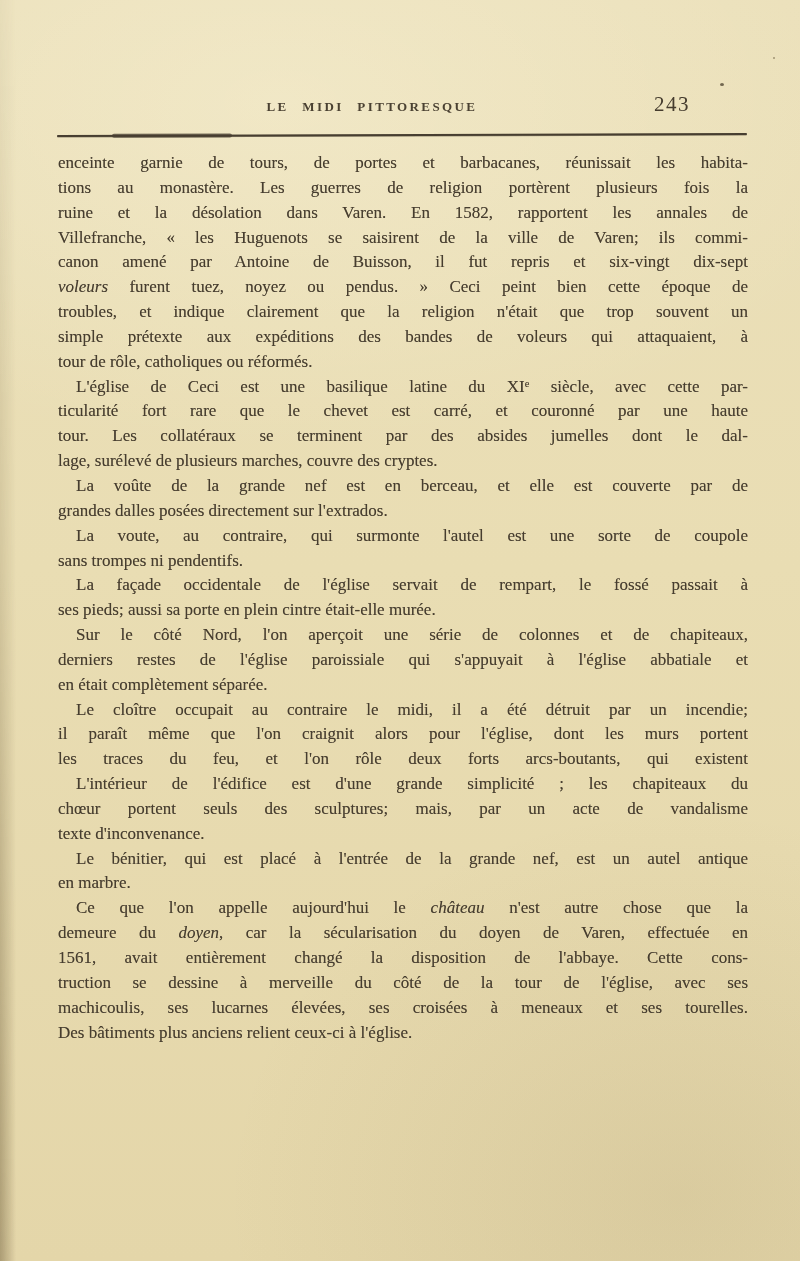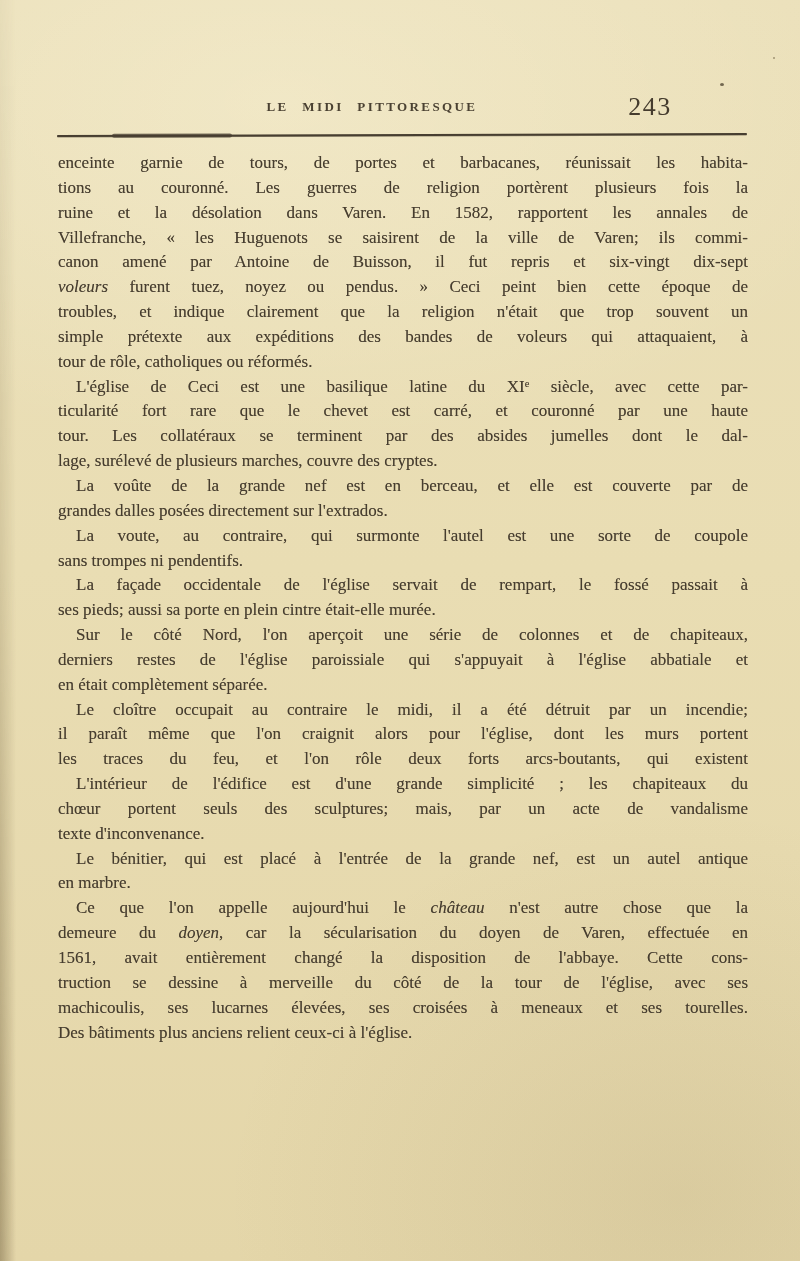--- a/index.html
+++ b/index.html
@@ -38,23 +38,23 @@
     white-space: nowrap;
     font-size: 13px;
     font-weight: bold;
     letter-spacing: 2.4px;
     word-spacing: 8px;
     color: #4a4132;
   }
   .page-number {
     position: absolute;
     top: 92px;
-    left: 650px;
+    left: 672px;
     transform: translateX(-50%);
-    font-size: 26px;
+    font-size: 21px;
     letter-spacing: 1.5px;
     color: #453c2e;
   }
   .header-rule {
     position: absolute;
     top: 134px;
     left: 57px;
     width: 690px;
     height: 2px;
     background: #473e30;
@@ -116,21 +116,21 @@
   <div class="gutter-shadow"></div>
 
   <div class="running-title">LE MIDI PITTORESQUE</div>
 
   <div class="page-number">243</div>
 
   <div class="header-rule"></div>
 
   <div class="body-text">
       <div class="line"><span>enceinte garnie de tours, de portes et barbacanes, réunissait les habita-</span></div>
-      <div class="line"><span>tions au couronné. Les guerres de religion portèrent plusieurs fois la</span></div>
+      <div class="line"><span>tions au monastère. Les guerres de religion portèrent plusieurs fois la</span></div>
       <div class="line"><span>ruine et la désolation dans Varen. En 1582, rapportent les annales de</span></div>
       <div class="line"><span>Villefranche, « les Huguenots se saisirent de la ville de Varen; ils commi-</span></div>
       <div class="line"><span>canon amené par Antoine de Buisson, il fut repris et six-vingt dix-sept</span></div>
       <div class="line"><em>voleurs</em><span> furent tuez, noyez ou pendus. » Ceci peint bien cette époque de</span></div>
       <div class="line"><span>troubles, et indique clairement que la religion n'était que trop souvent un</span></div>
       <div class="line"><span>simple prétexte aux expéditions des bandes de voleurs qui attaquaient, à</span></div>
       <div class="line last"><span>tour de rôle, catholiques ou réformés.</span></div>
       <div class="line indent"><span>L'église de Ceci est une basilique latine du XI</span><sup>e</sup><span> siècle, avec cette par-</span></div>
       <div class="line"><span>ticularité fort rare que le chevet est carré, et couronné par une haute</span></div>
       <div class="line"><span>tour. Les collatéraux se terminent par des absides jumelles dont le dal-</span></div>

